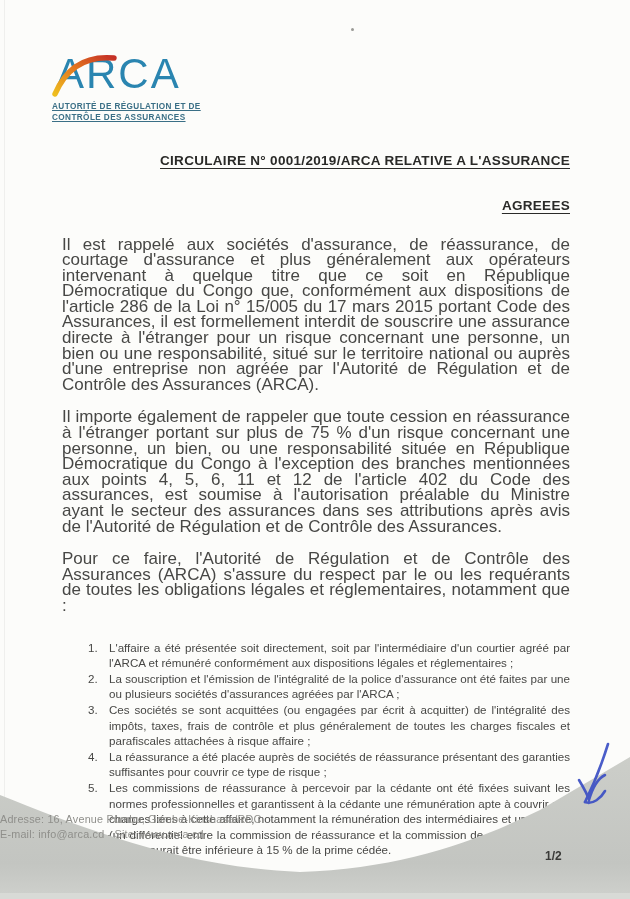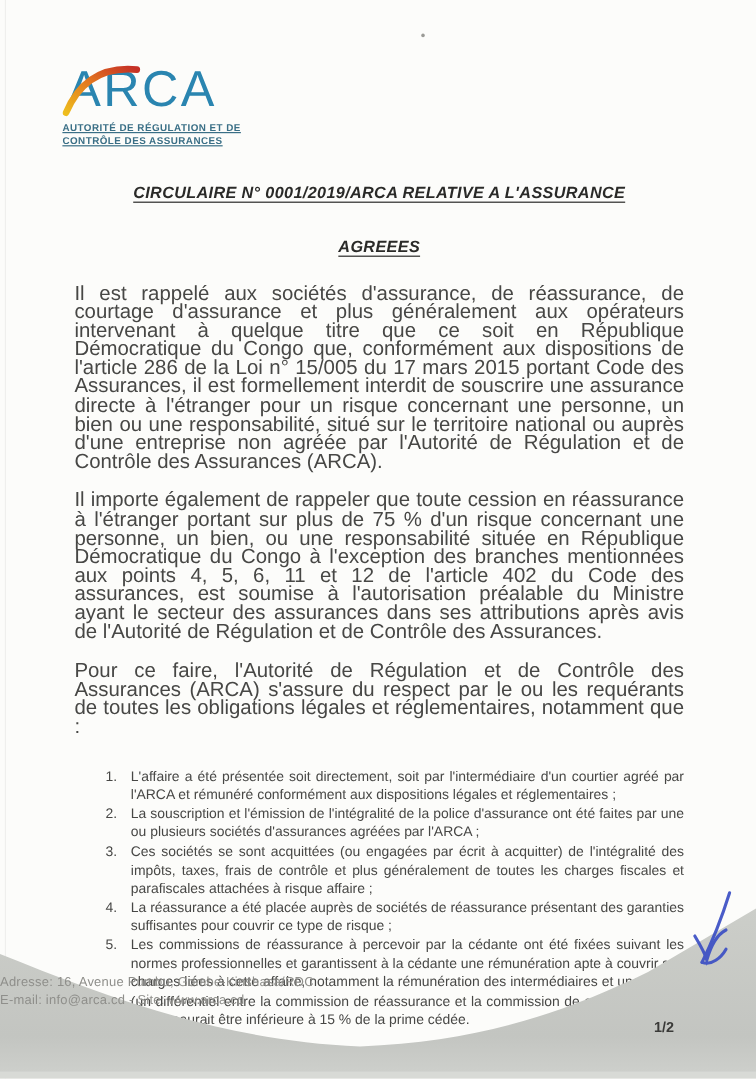--- a/index.html
+++ b/index.html
@@ -24,22 +24,22 @@
     color:#2a85b0;line-height:48px;
   }
   .logo-tagline{
     margin-top:4px;font-size:8.2px;letter-spacing:0.4px;
     color:#3a6f86;line-height:10.5px;font-weight:bold;text-decoration:underline;
   }
 
   
   .content{position:absolute;left:62px;top:150px;width:508px;}
   .doc-title{
-    text-align:center;font-weight:bold;font-size:13.5px;letter-spacing:0.3px;
-    color:#29292.7;color:#2a2a28;line-height:22.5px;margin:0 0 19px 0;font-style:italic;
+    text-align:right;font-weight:bold;font-size:13.5px;letter-spacing:0.3px;
+    color:#29292.7;color:#2a2a28;line-height:22.5px;margin:0 0 19px 0;
   }
   .doc-title .tline{text-decoration:underline;text-underline-offset:3px;text-decoration-thickness:1.3px;}
   .para{
     font-size:17px;line-height:15.6px;text-align:justify;margin:0 0 17px 0;
   }
   .para:last-of-type{margin-bottom:26px;}
   ol.items{list-style:none;margin:0;padding:0 0 0 26px;}
   ol.items li{display:flex;font-size:11.6px;line-height:15.6px;}
   ol.items .num{flex:0 0 21px;}
   ol.items .itxt{flex:1;text-align:justify;}

